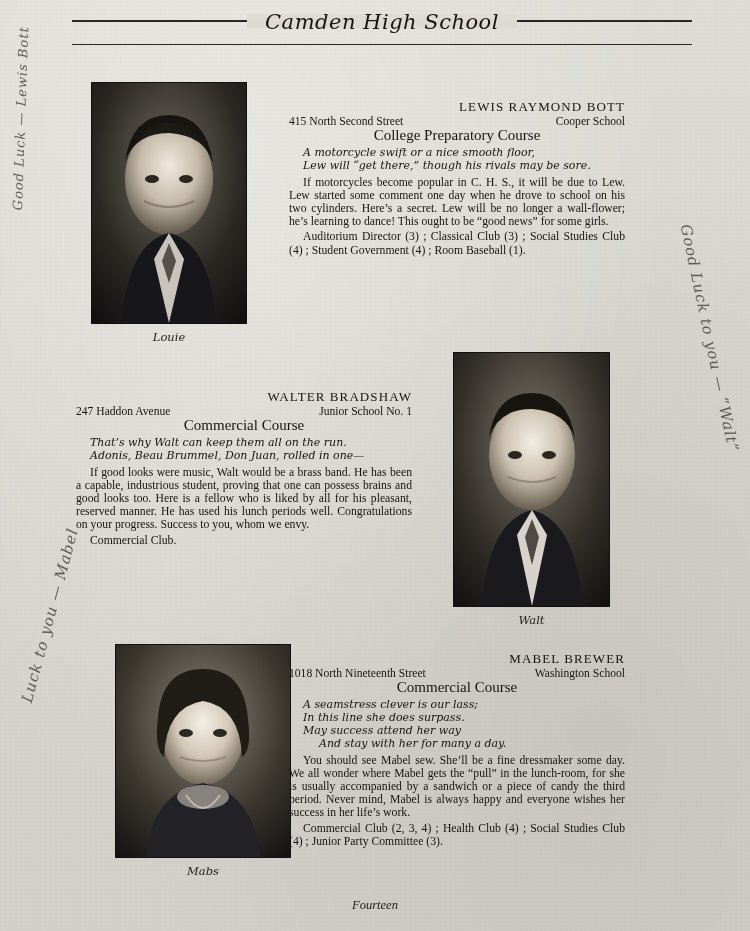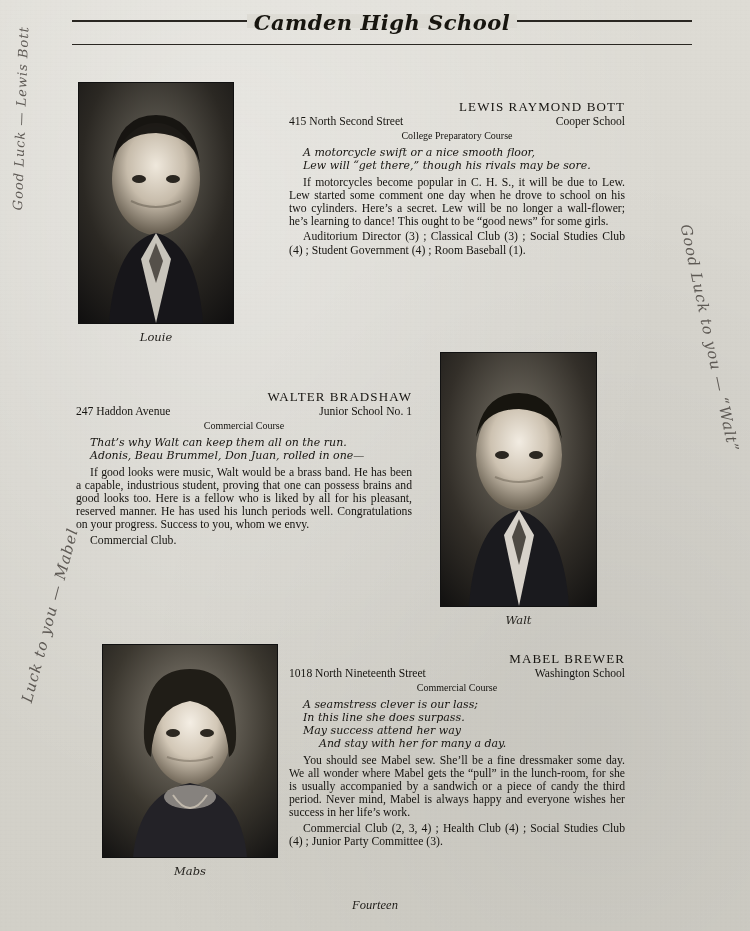--- a/index.html
+++ b/index.html
@@ -41,21 +41,21 @@
     right: 58px;
     height: 44px;
   }
   .header-title {
     position: absolute;
     left: 50%;
     top: 2px;
     transform: translateX(-50%);
     font-family: "DejaVu Serif", serif;
     font-style: italic;
-    font-weight: bold;
+    font-weight: normal;
     font-size: 21px;
     letter-spacing: 0.5px;
     white-space: nowrap;
     color: #17150f;
     z-index: 3;
     background: transparent;
     padding: 0 10px;
   }
   .rule {
     position: absolute;
@@ -73,20 +73,21 @@
     top: 6px;
     width: 270px;
     height: 14px;
     background: linear-gradient(180deg, #dedcd5, #dbd9d2);
     z-index: 2;
   }
 
   
   .entry {
     position: absolute;
+    margin-left: 13px;
   }
   .photo {
     background:
       linear-gradient(145deg, #4a4740 0%, #262420 30%, #131210 60%, #2d2a26 100%);
     border: 1px solid #111;
     position: relative;
     overflow: hidden;
   }
   .photo-inner {
     position: absolute;
@@ -117,21 +118,21 @@
     margin-bottom: 2px;
   }
   .addr-row {
     display: flex;
     justify-content: space-between;
     font-size: 11.6px;
     margin-bottom: 1px;
   }
   .course {
     text-align: center;
-    font-size: 10px;
+    font-size: 15px;
     margin-bottom: 3px;
   }
   .verse {
     font-family: "DejaVu Serif", serif;
     font-style: italic;
     font-size: 11px;
     line-height: 13px;
     text-align: left;
     margin: 0 0 4px 14px;
   }

